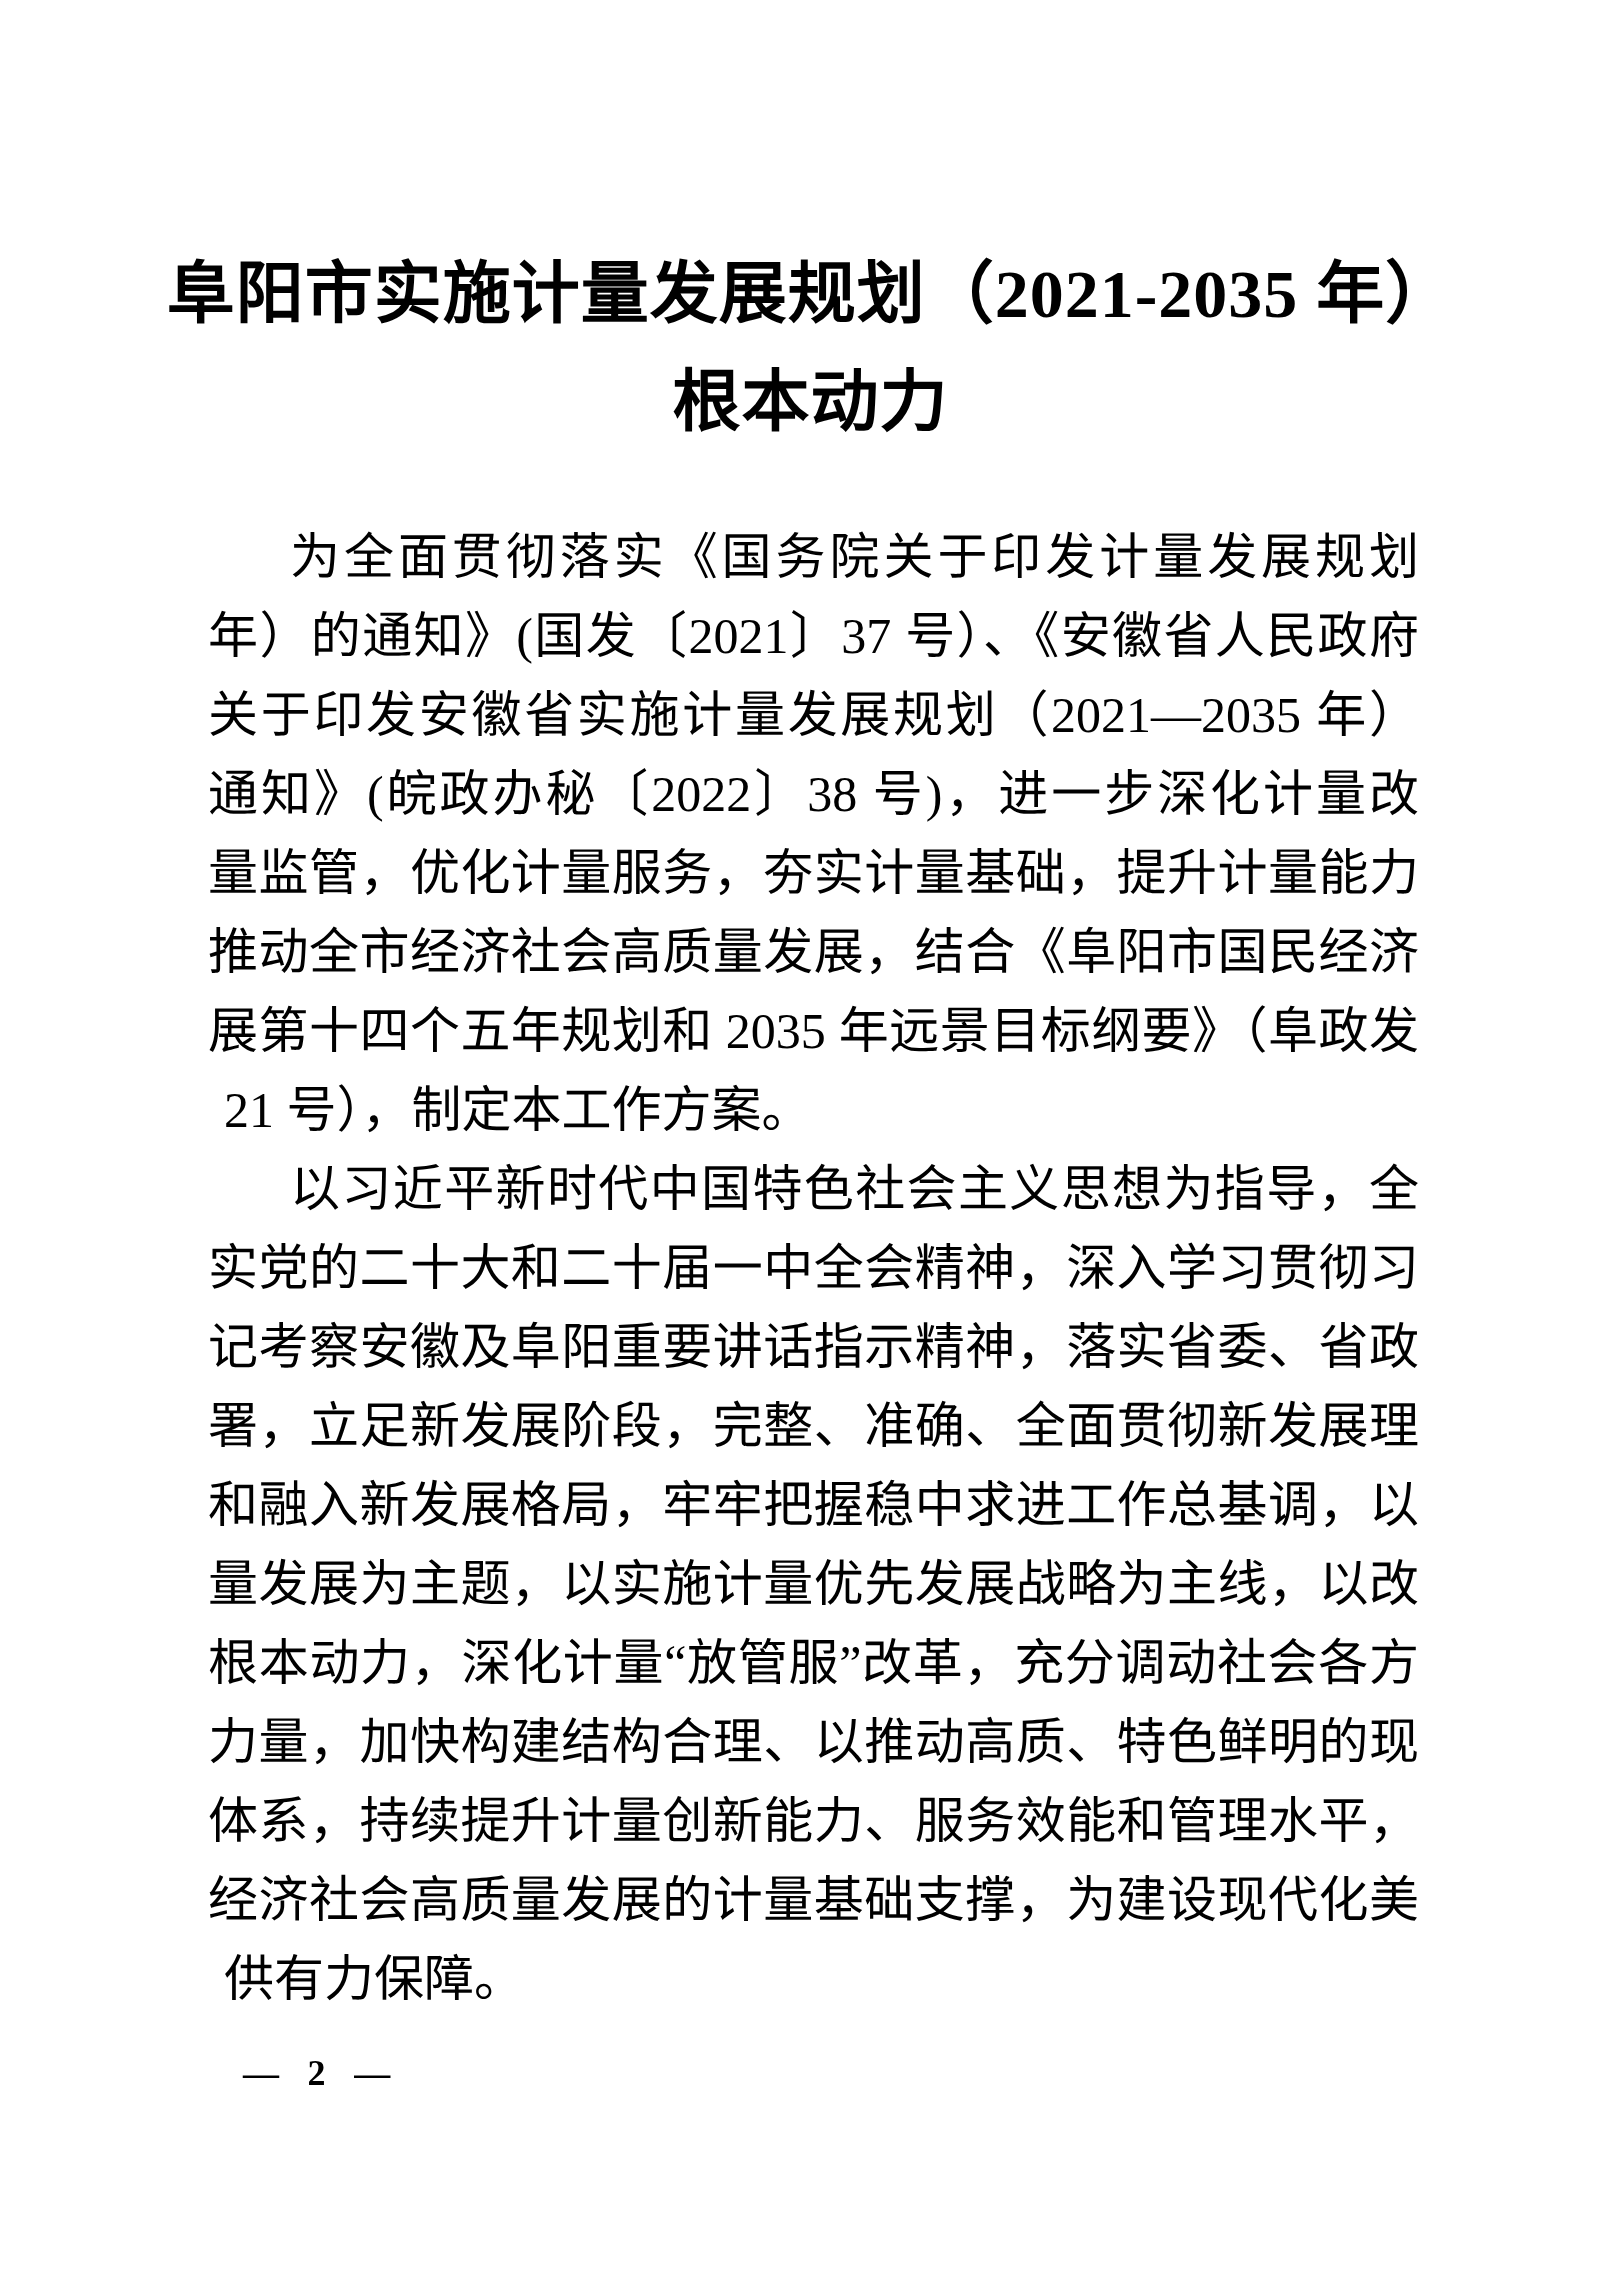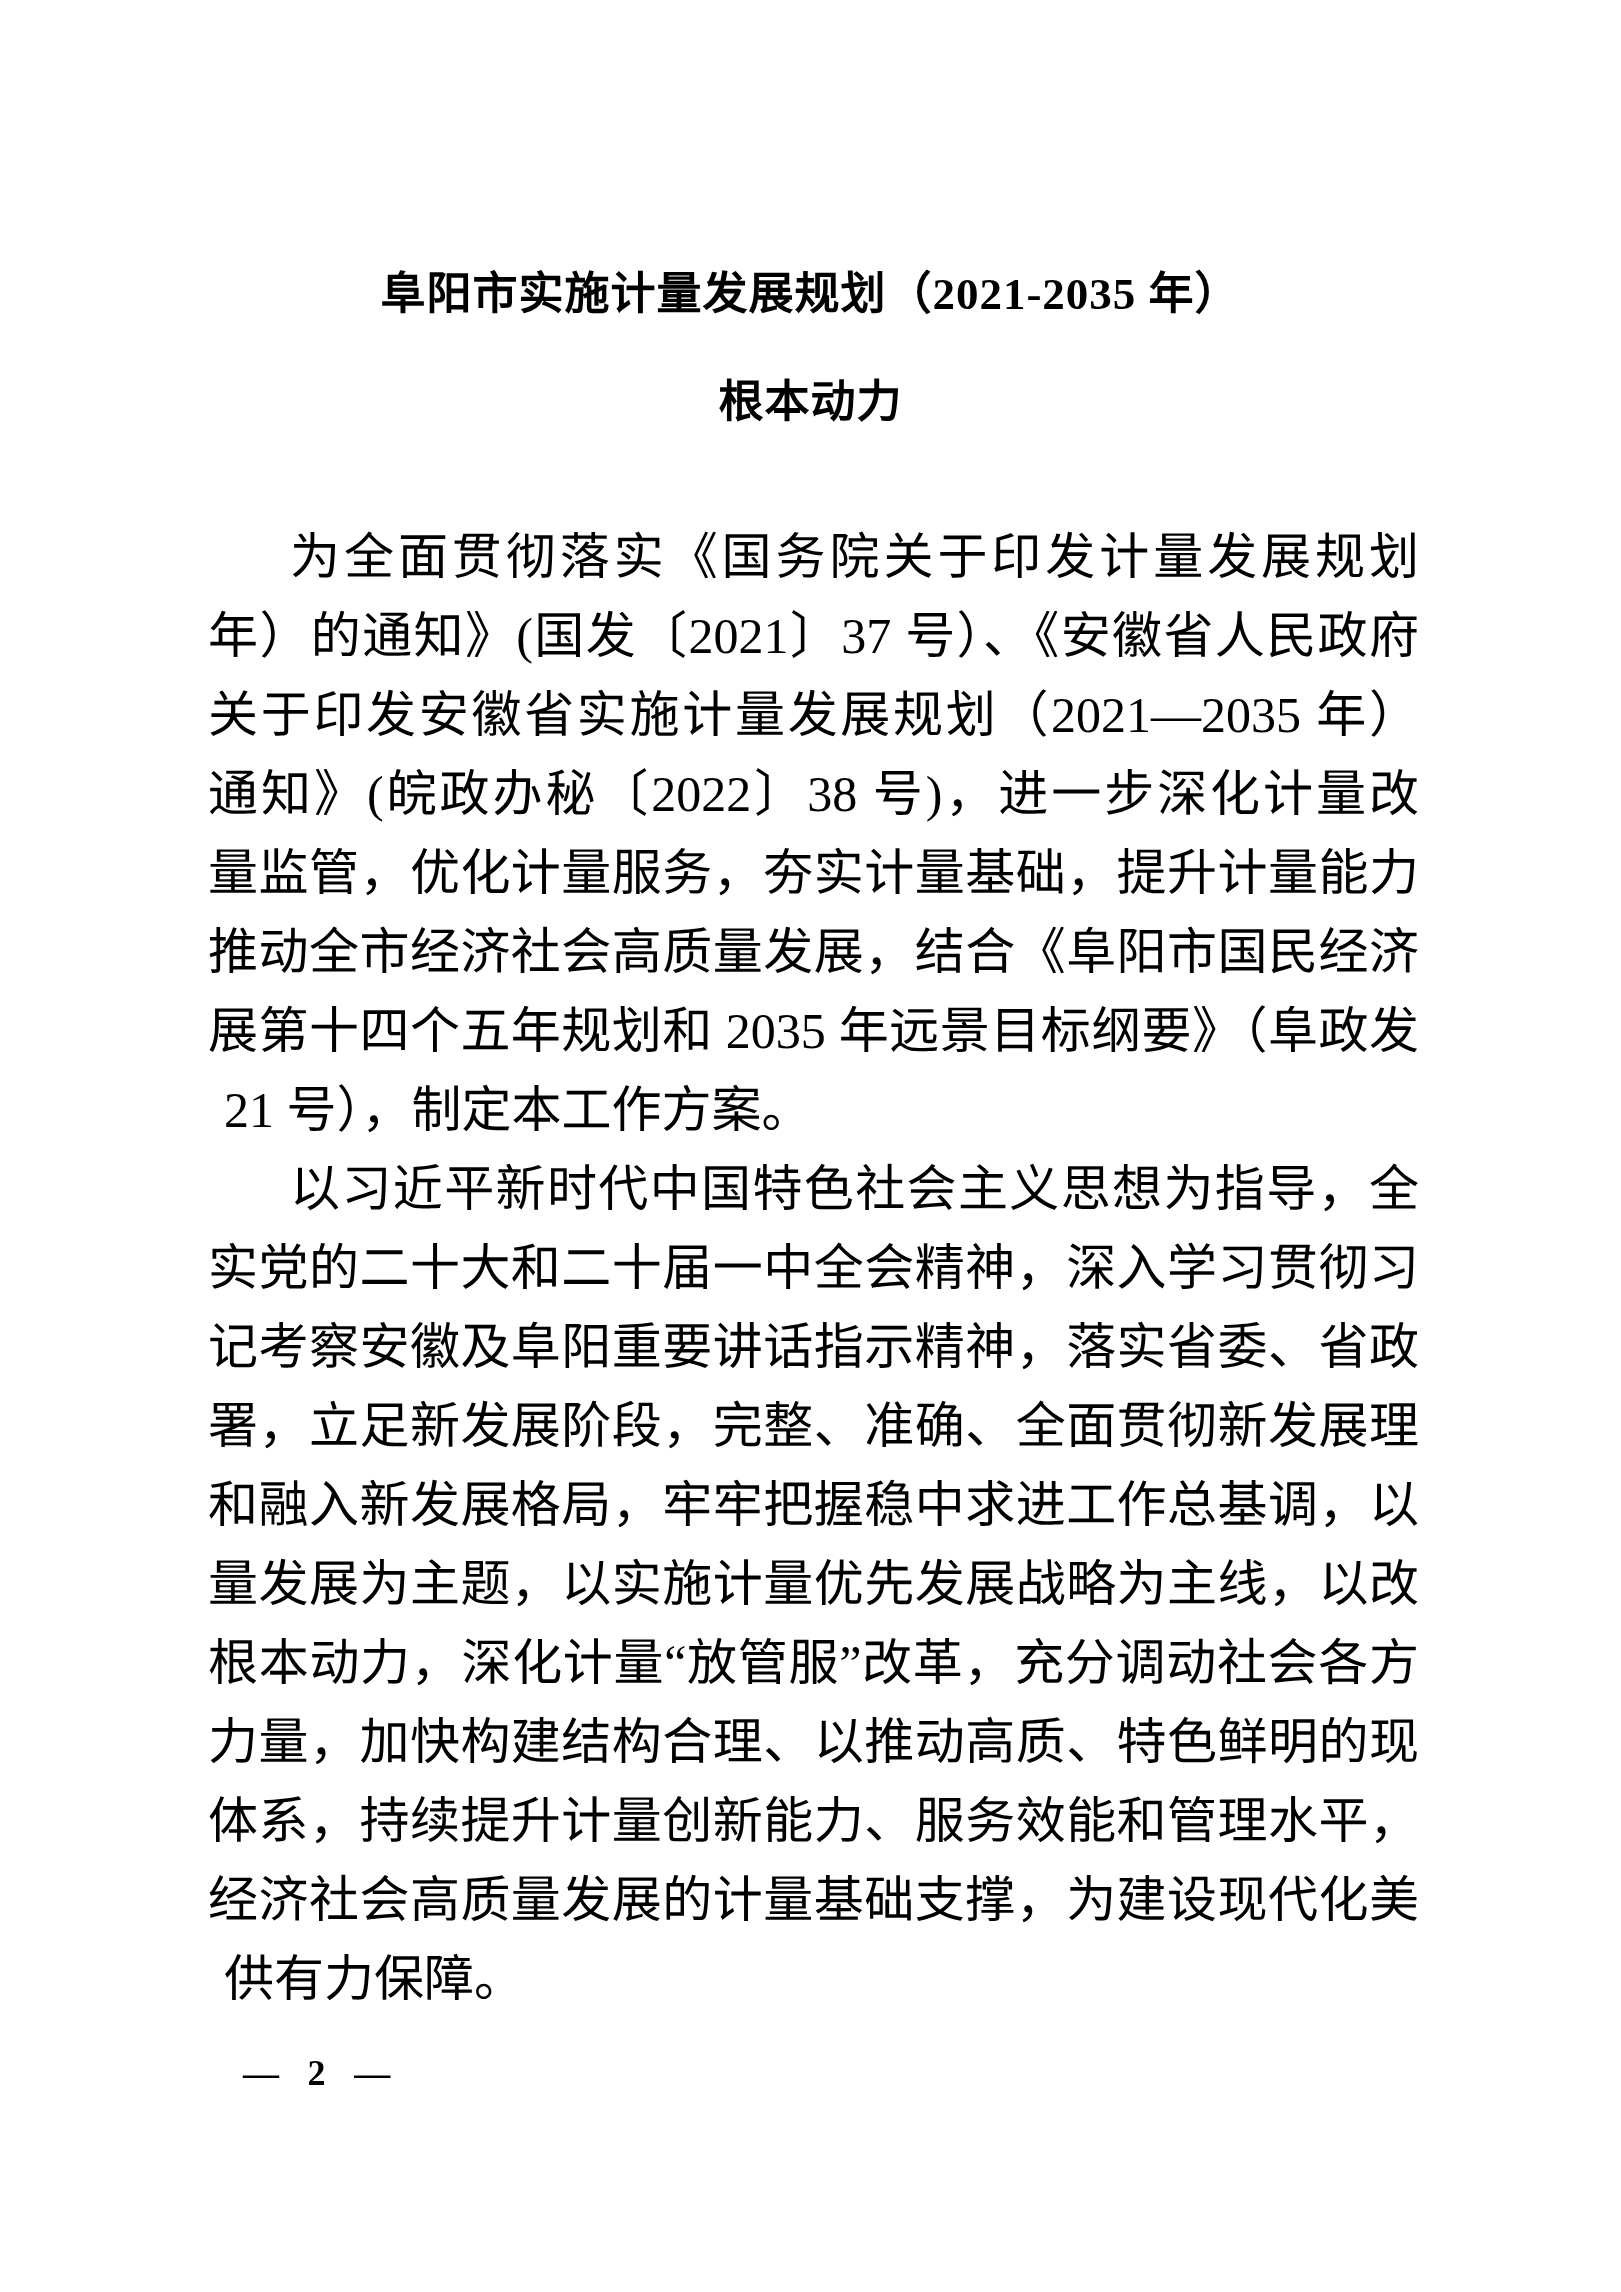--- a/index.html
+++ b/index.html
@@ -16,21 +16,21 @@
     font-family: "Liberation Serif", "DejaVu Serif", serif;
     overflow: hidden;
   }
   .doc-title {
     position: absolute;
     top: 240px;
     left: 0;
     width: 100%;
     margin: 0;
     text-align: center;
-    font-size: 45px;
+    font-size: 68px;
     font-weight: bold;
     line-height: 108px;
     letter-spacing: 1px;
   }
   .title-line {
     display: block;
   }
   .doc-body {
     position: absolute;
     top: 518px;

